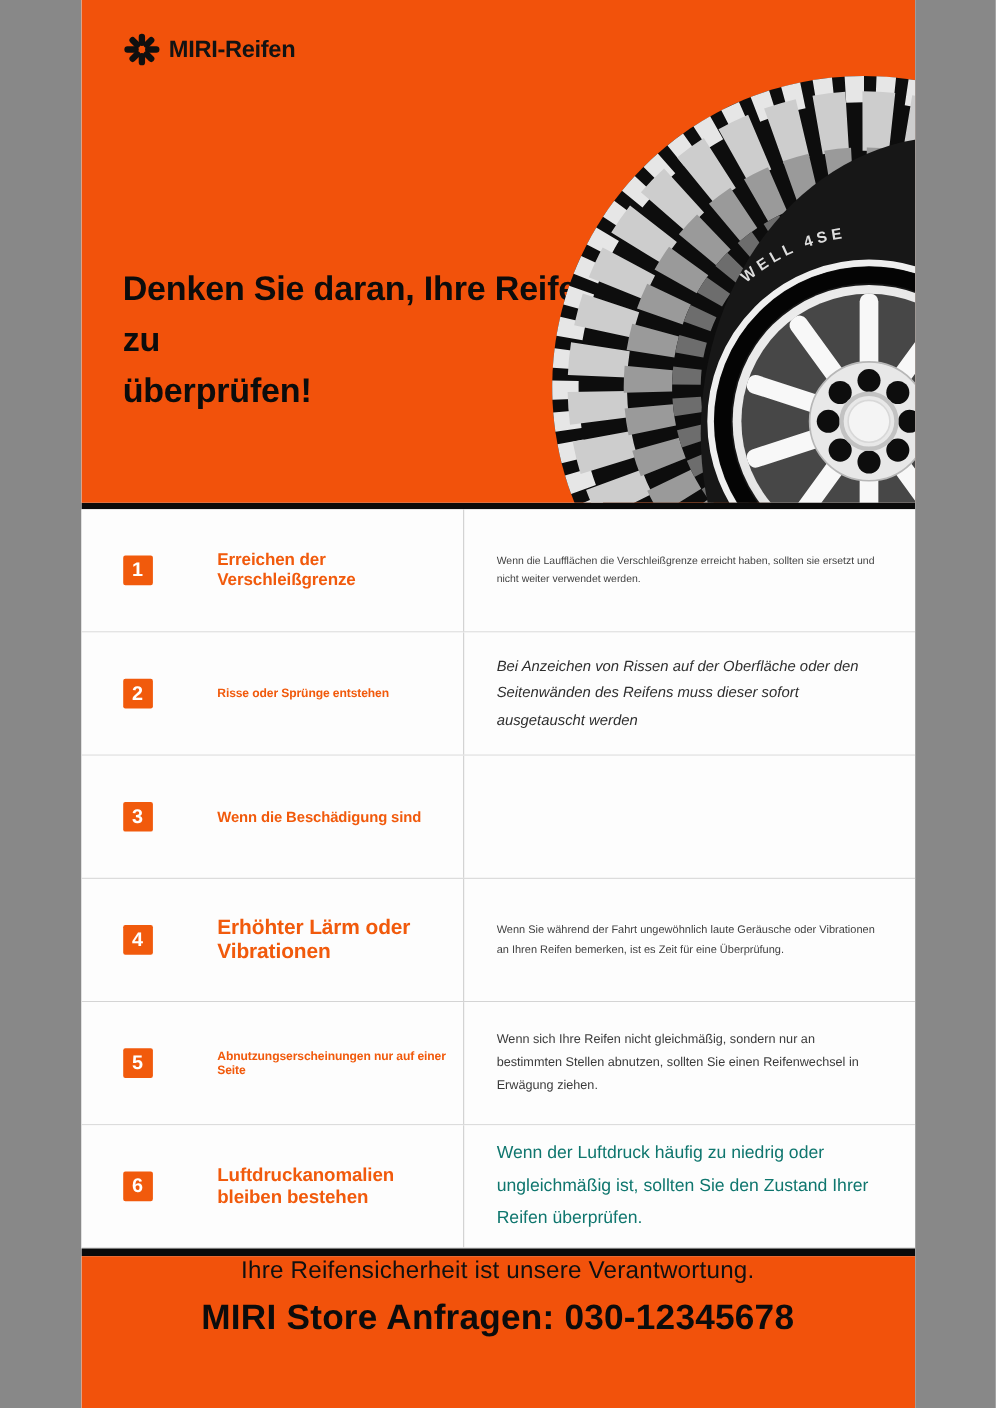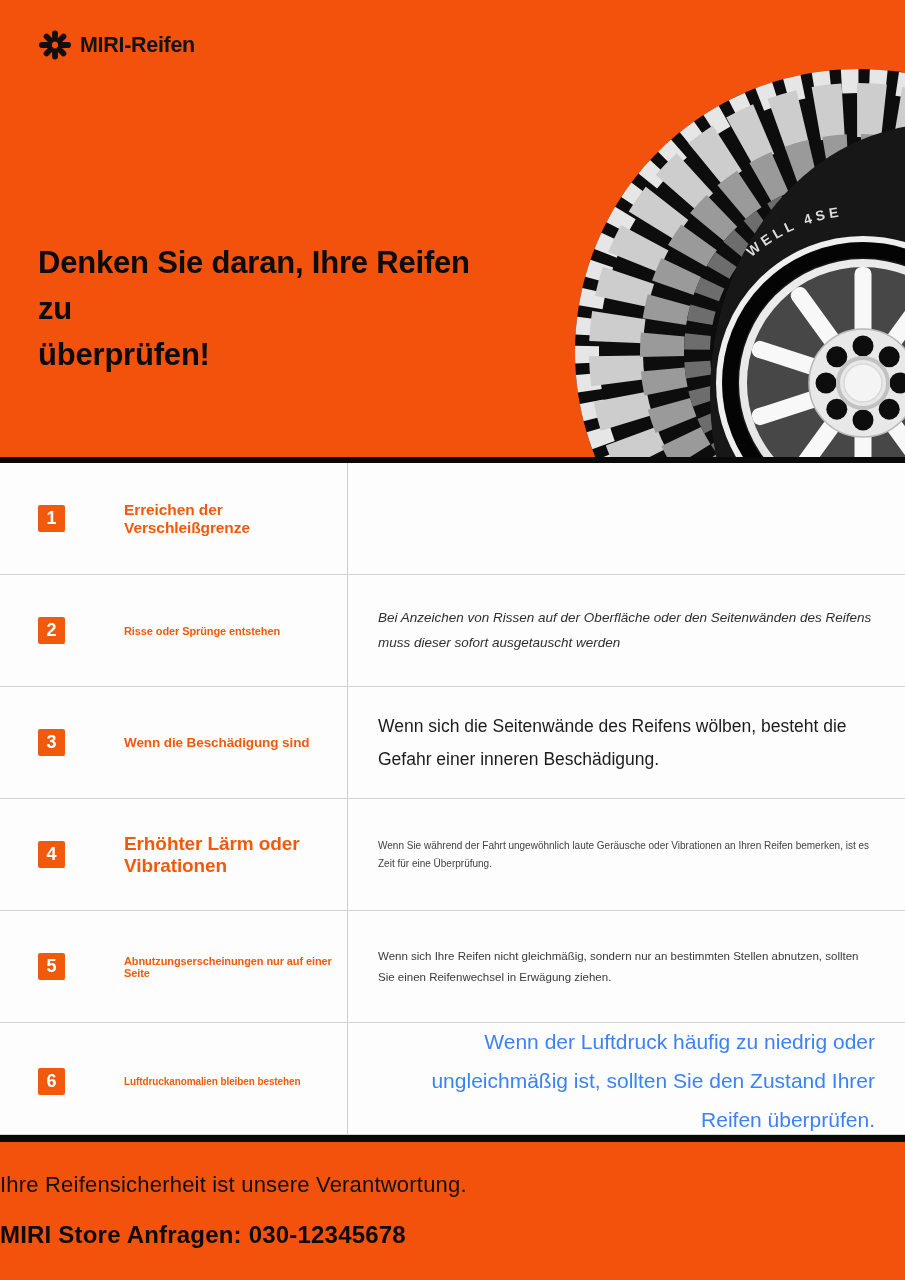--- a/index.html
+++ b/index.html
@@ -1,18 +1,18 @@
 <!DOCTYPE html>
 <html><head>
 <meta charset="utf-8">
 <style>
   * { margin:0; padding:0; box-sizing:border-box; }
   html,body { background:#888; }
   .page {
-    width:905px; height:1280px; margin:0 auto; position:relative;
+    width:758px; height:1280px; margin:0 auto; position:relative;
     background:#ffffff; overflow:hidden;
     font-family:"Liberation Sans","DejaVu Sans",sans-serif;
     display:flex; flex-direction:column;
   }
   
   .hero {
     position:relative; height:457px; background:#F2520B; overflow:hidden; flex:none;
   }
   .logo { position:absolute; top:27px; left:37px; display:flex; align-items:center; gap:7px; }
   .logo svg { display:block; }
@@ -43,27 +43,27 @@
     display:flex; align-items:center; justify-content:center;
   }
   .row-title { color:#F15A0C; font-weight:700; letter-spacing:-0.1px;margin-left:48px; }
   .cell-right { display:flex; align-items:center; padding-left:30px; padding-right:30px; }
   .row-desc { color:#3a3a3a; line-height:1.65; max-width:522px; }
   .r1 .row-title{font-size:15.5px;} .r1 .row-desc{font-size:9.5px; color:#414141;}
   .r2 .row-title{font-size:11px;} .r2 .row-desc{font-size:13.5px; color:#2e2e2e; line-height:1.8;font-style:italic;}
   .r3 .row-title{font-size:13.5px;} .r3 .row-desc{font-size:17.5px; color:#1c1c1c; line-height:1.85;}
   .r4 .row-title{font-size:19px;} .r4 .row-desc{font-size:10px;  color:#414141; line-height:1.75;}
   .r5 .row-title{font-size:11px;}   .r5 .row-desc{font-size:11.5px;color:#3a3a3a; line-height:1.8;}
-  .r6 .row-title{font-size:10px;} .r6 .row-desc{font-size:21px;color:#3b82f6; line-height:1.85;text-align:right;}
+  .r6 .row-title{font-size:17px;} .r6 .row-desc{font-size:16px;color:#0f766e; line-height:1.85;}
   
   .footer {
-    flex:1; background:#F2520B; padding-top:30px;
+    flex:1; background:#F2520B; text-align:center; 
   }
   .footer-line1 { font-size:22px; font-weight:400; color:#101010; letter-spacing:0.2px; }
-  .footer-line2 { font-size:24px; font-weight:700; color:#0c0c0c; margin-top:23px; letter-spacing:0.2px; }
+  .footer-line2 { font-size:32px; font-weight:700; color:#0c0c0c; margin-top:11px; letter-spacing:0.2px; }
 </style>
 </head>
 <body>
 
 <div class="page">
 
   <div class="hero">
     <div class="logo">
       <svg width="36" height="36" viewBox="0 0 40 40">
         <g stroke="#0f0f0f" stroke-width="6.4" stroke-linecap="round">
@@ -143,39 +143,39 @@
 
   <div class="bar"></div>
 
   <div class="rows">
 
     <div class="row r1">
       <div class="cell-left">
         <span class="badge">1</span>
         <span class="row-title">Erreichen der Verschleißgrenze</span>
       </div>
+      <div class="cell-right">
+        <p class="row-desc">Wenn die Laufflächen die Verschleißgrenze erreicht haben, sollten sie ersetzt und nicht weiter verwendet werden.</p>
+      </div>
     </div>
 
     <div class="row r2">
       <div class="cell-left">
         <span class="badge">2</span>
         <span class="row-title">Risse oder Sprünge entstehen</span>
       </div>
       <div class="cell-right">
         <p class="row-desc">Bei Anzeichen von Rissen auf der Oberfläche oder den Seitenwänden des Reifens muss dieser sofort ausgetauscht werden</p>
       </div>
     </div>
 
     <div class="row r3">
       <div class="cell-left">
         <span class="badge">3</span>
         <span class="row-title">Wenn die Beschädigung sind</span>
-      </div>
-      <div class="cell-right">
-        <p class="row-desc">Wenn sich die Seitenwände des Reifens wölben, besteht die Gefahr einer inneren Beschädigung.</p>
       </div>
     </div>
 
     <div class="row r4">
       <div class="cell-left">
         <span class="badge">4</span>
         <span class="row-title">Erhöhter Lärm oder Vibrationen</span>
       </div>
       <div class="cell-right">
         <p class="row-desc">Wenn Sie während der Fahrt ungewöhnlich laute Geräusche oder Vibrationen an Ihren Reifen bemerken, ist es Zeit für eine Überprüfung.</p>

